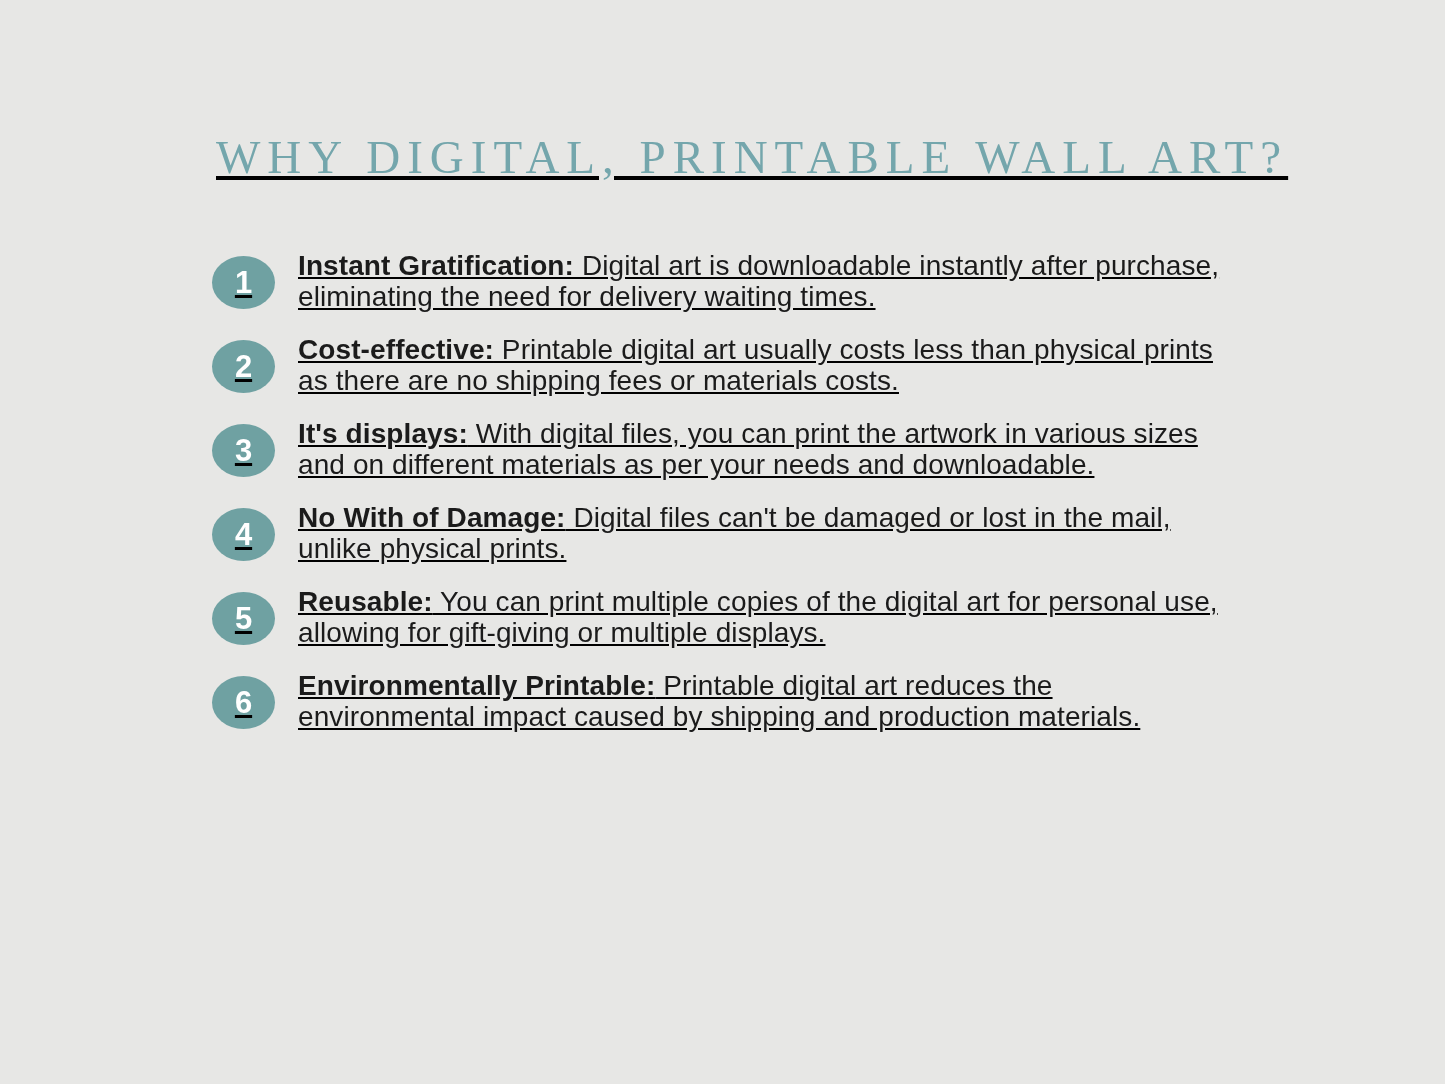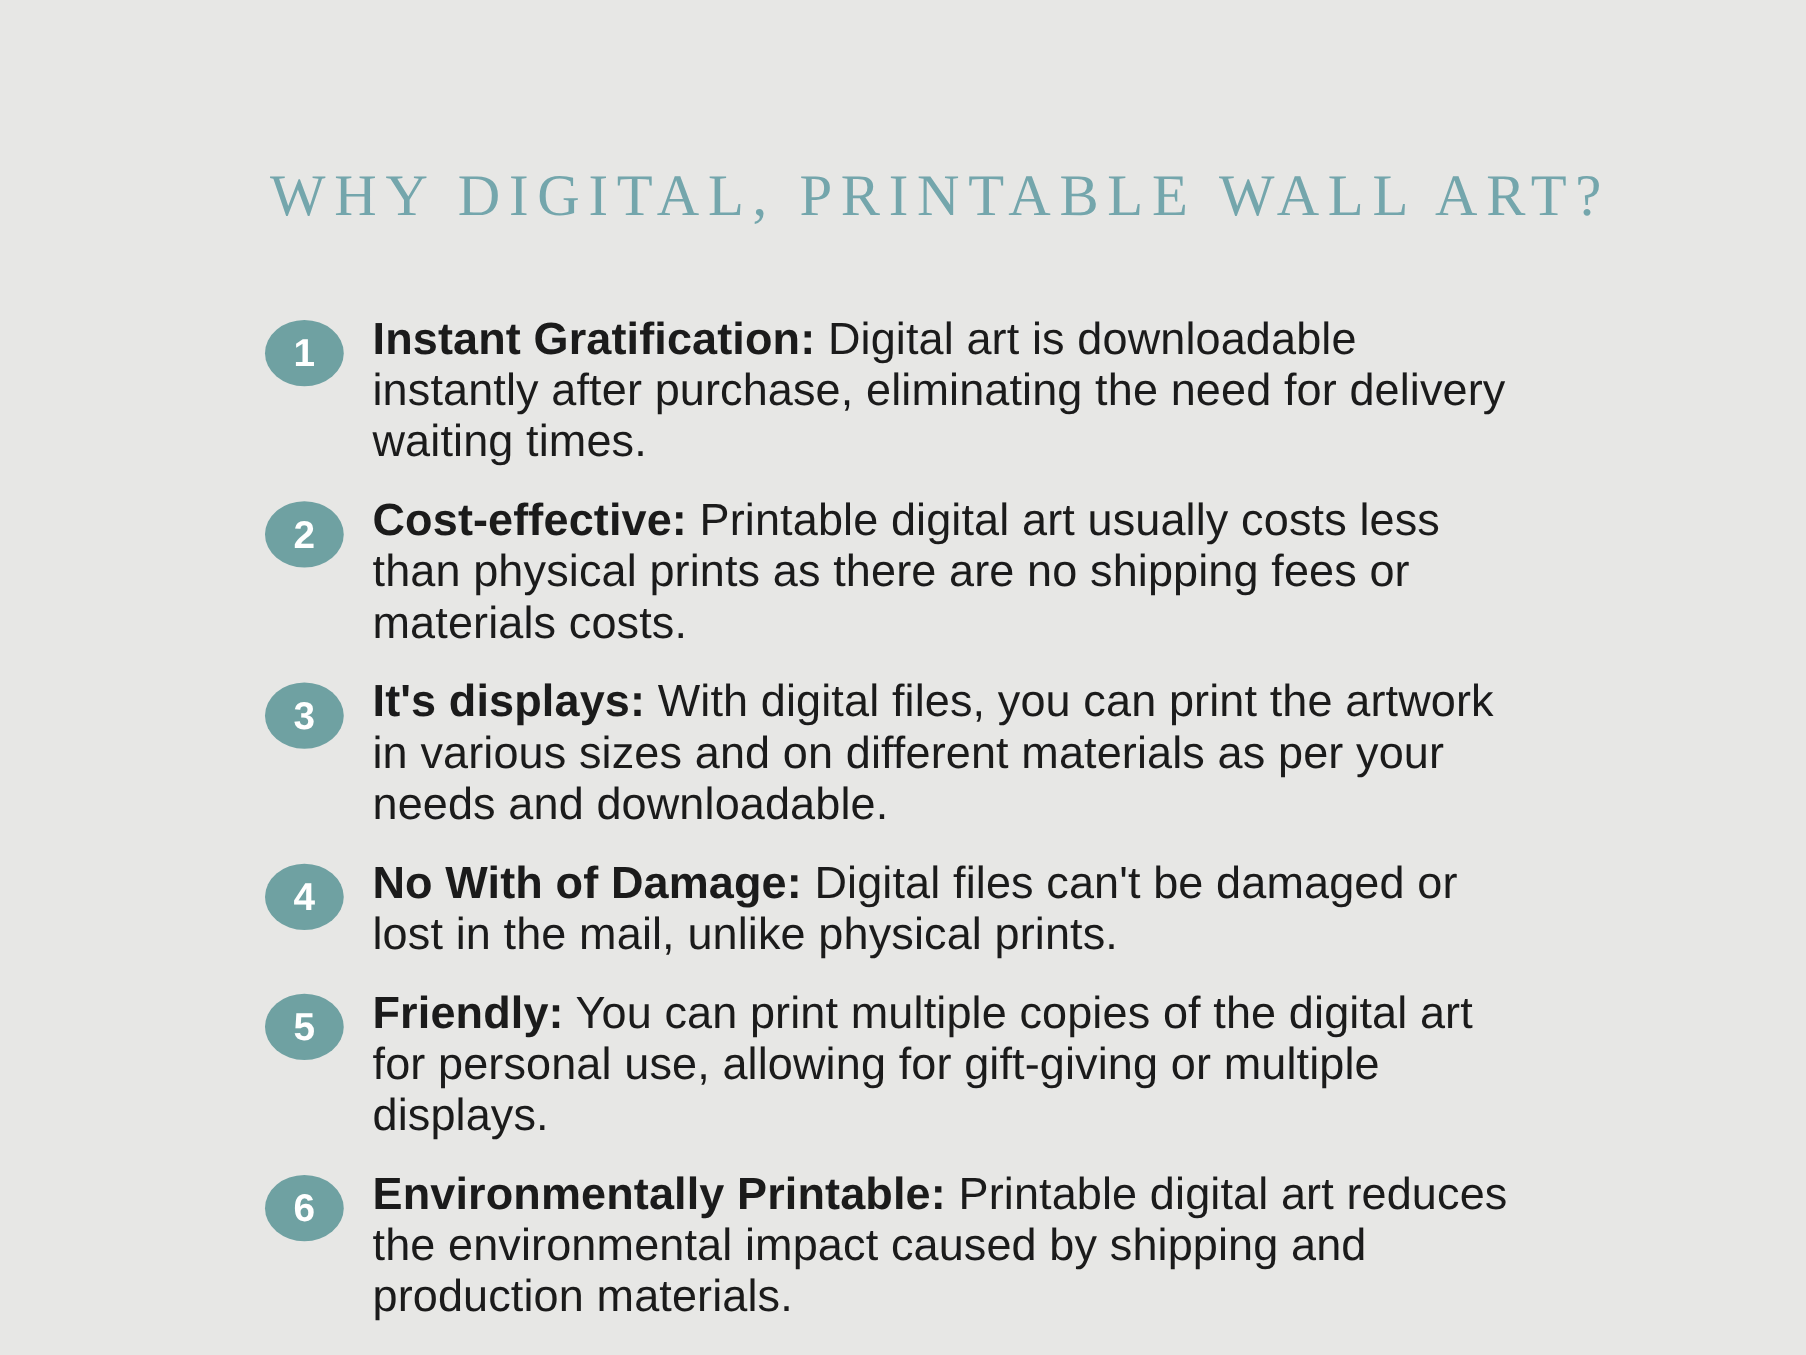--- a/index.html
+++ b/index.html
@@ -16,20 +16,21 @@
     overflow: hidden;
   }
   body {
     background: var(--background);
     font-family: "Liberation Sans", sans-serif;
   }
   .poster {
     width: 1445px;
     height: 1084px;
     padding: 130px 0 0 212px;
+    text-decoration: underline;
   }
   .poster-title {
     font-family: "Liberation Serif", "DejaVu Serif", serif;
     font-weight: 400;
     font-size: 47px;
     letter-spacing: 7px;
     color: var(--heading);
     white-space: nowrap;
     margin-left: 4px;
     margin-bottom: 66px;
@@ -54,22 +55,22 @@
     background: var(--badge);
     color: var(--badge_text);
     font-size: 31px;
     font-weight: 700;
     display: flex;
     align-items: center;
     justify-content: center;
   }
   .benefit-text {
     width: 930px;
-    font-size: 36px;
-    line-height: 41px;
+    font-size: 28px;
+    line-height: 31px;
     color: var(--body_text);
     letter-spacing: 0.1px;
   }
   .benefit-label {
     font-weight: 700;
   }
 </style>
 </head>
 <body>
 
@@ -103,21 +104,21 @@
       <div class="num-badge">
           <span>4</span>
         </div>
       <div class="benefit-text"><span class="benefit-label">No With of Damage:</span><span> Digital files can't be damaged or lost in the mail, unlike physical prints.</span></div>
     </div>
 
     <div class="benefit-item">
       <div class="num-badge">
           <span>5</span>
         </div>
-      <div class="benefit-text"><span class="benefit-label">Friendly:</span><span> You can print multiple copies of the digital art for personal use, allowing for gift-giving or multiple displays.</span></div>
+      <div class="benefit-text"><span class="benefit-label">Reusable:</span><span> You can print multiple copies of the digital art for personal use, allowing for gift-giving or multiple displays.</span></div>
     </div>
 
     <div class="benefit-item">
       <div class="num-badge">
           <span>6</span>
         </div>
       <div class="benefit-text"><span class="benefit-label">Environmentally Printable:</span><span> Printable digital art reduces the environmental impact caused by shipping and production materials.</span></div>
     </div>
 
   </div>

